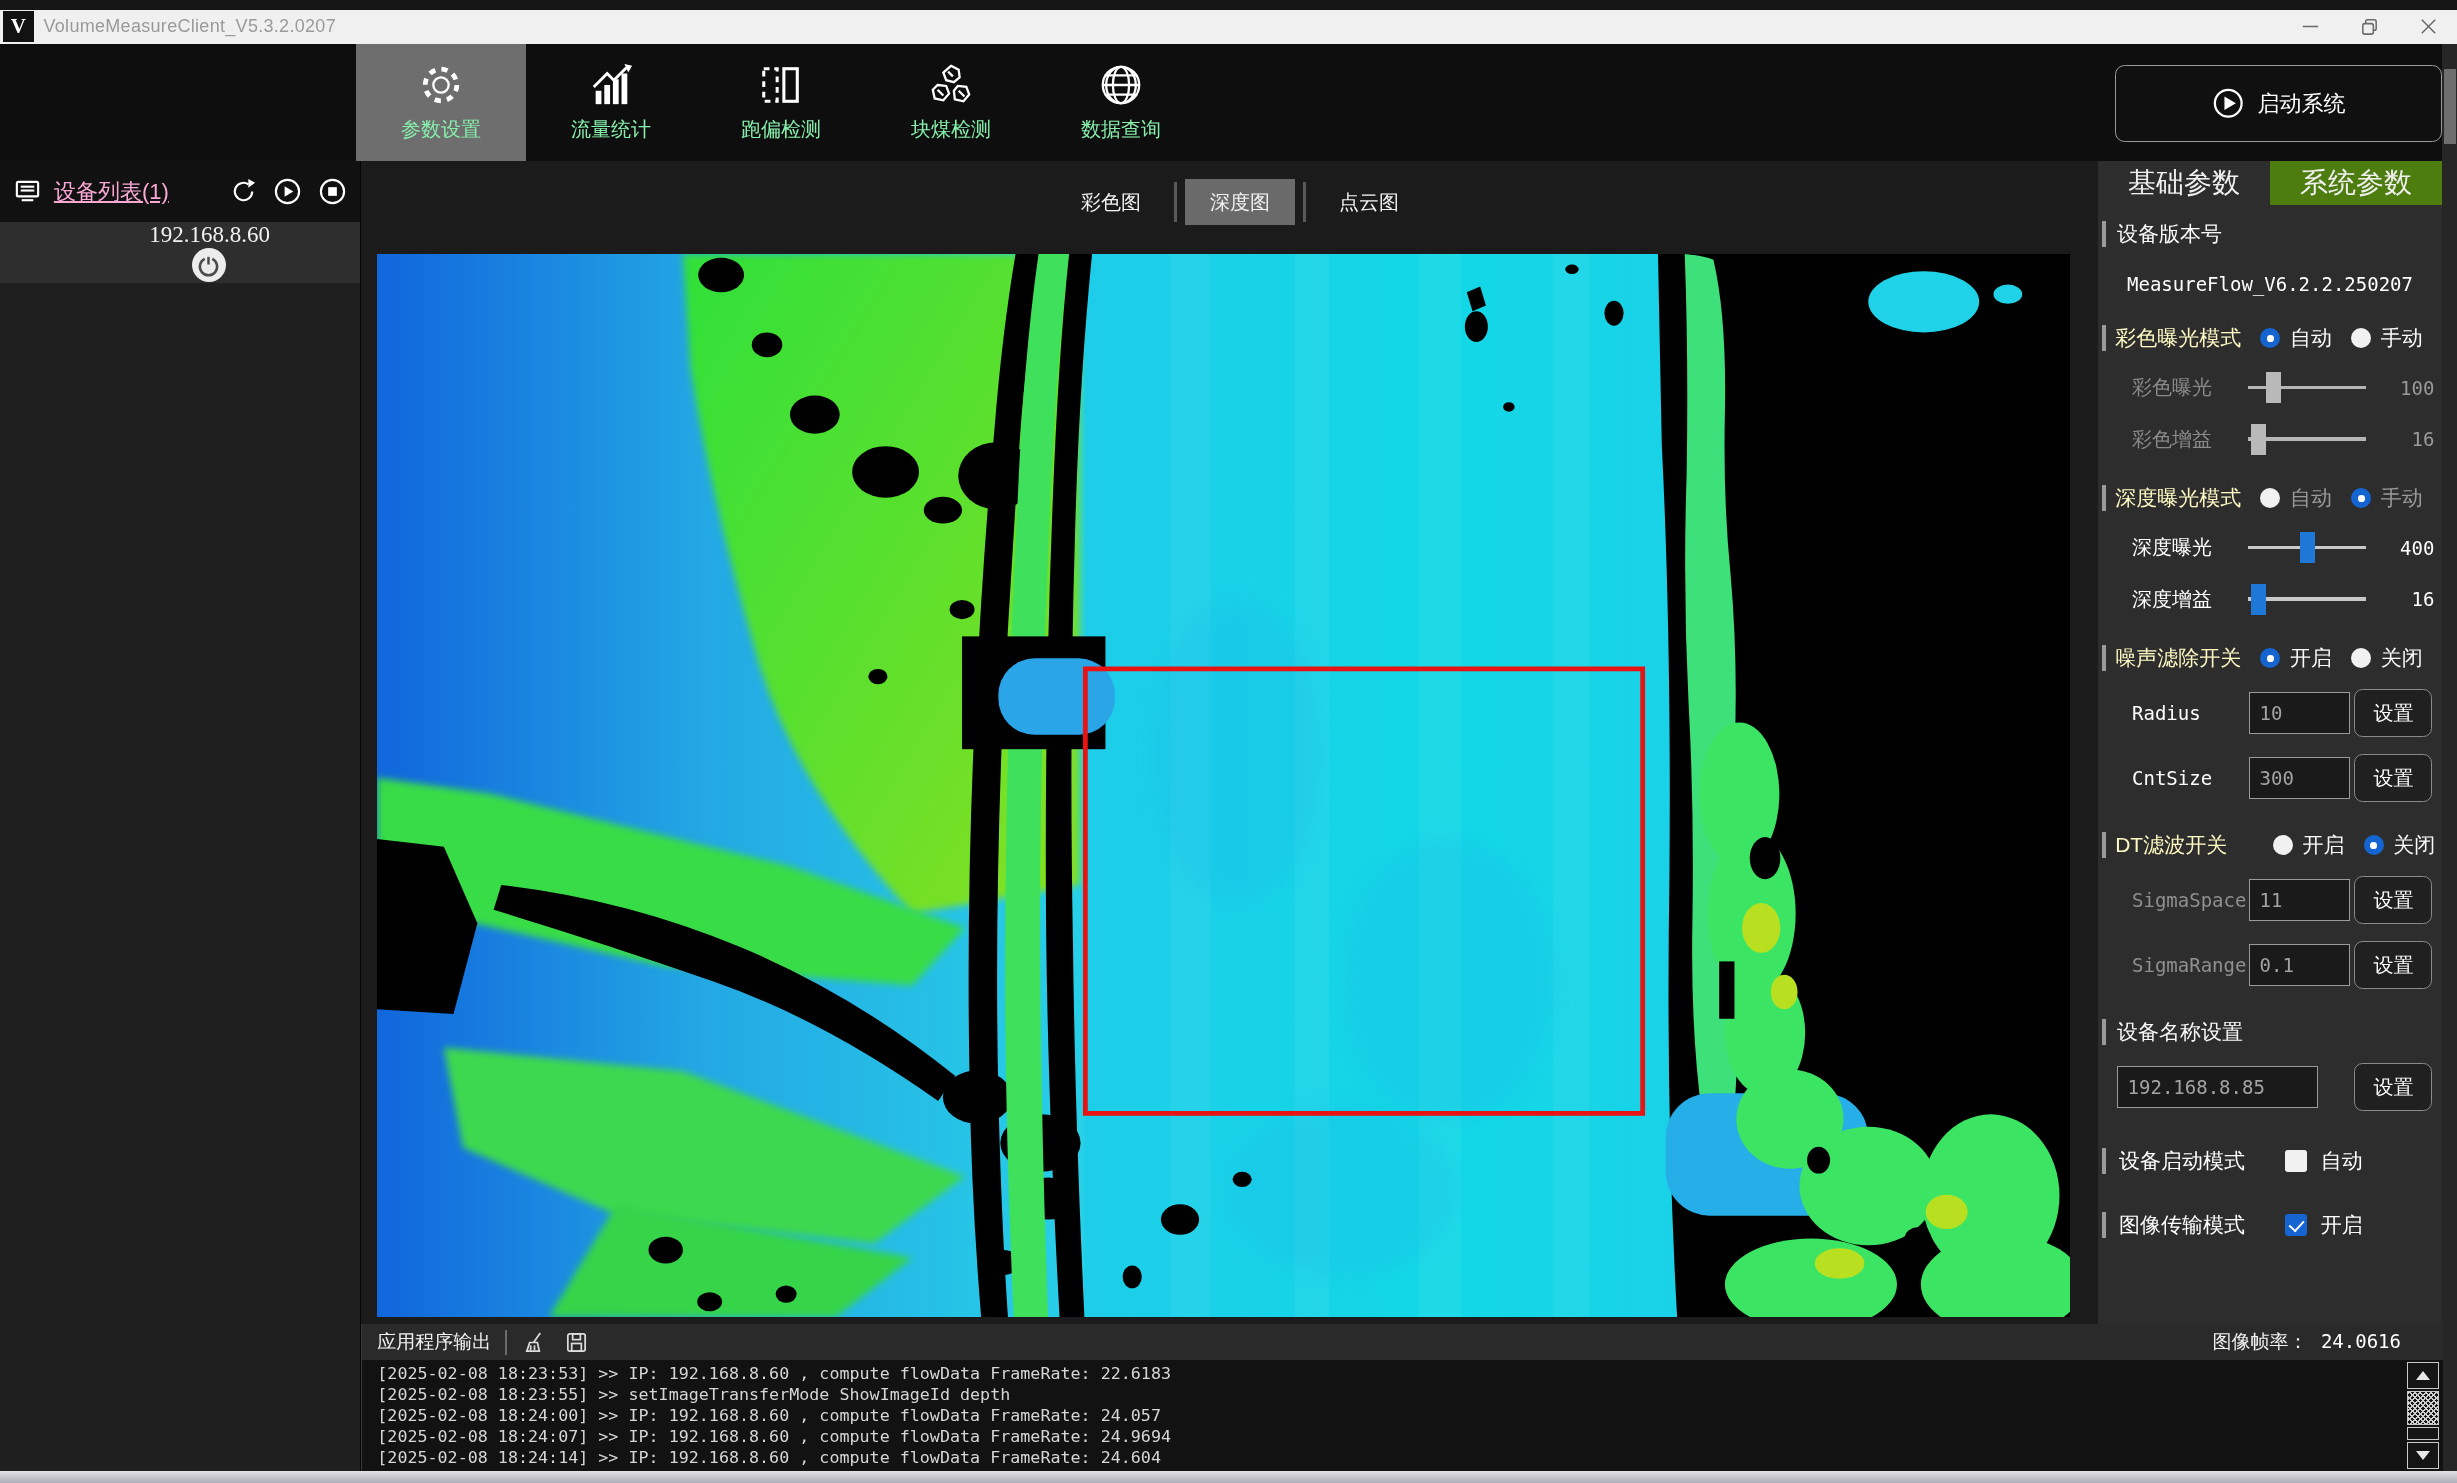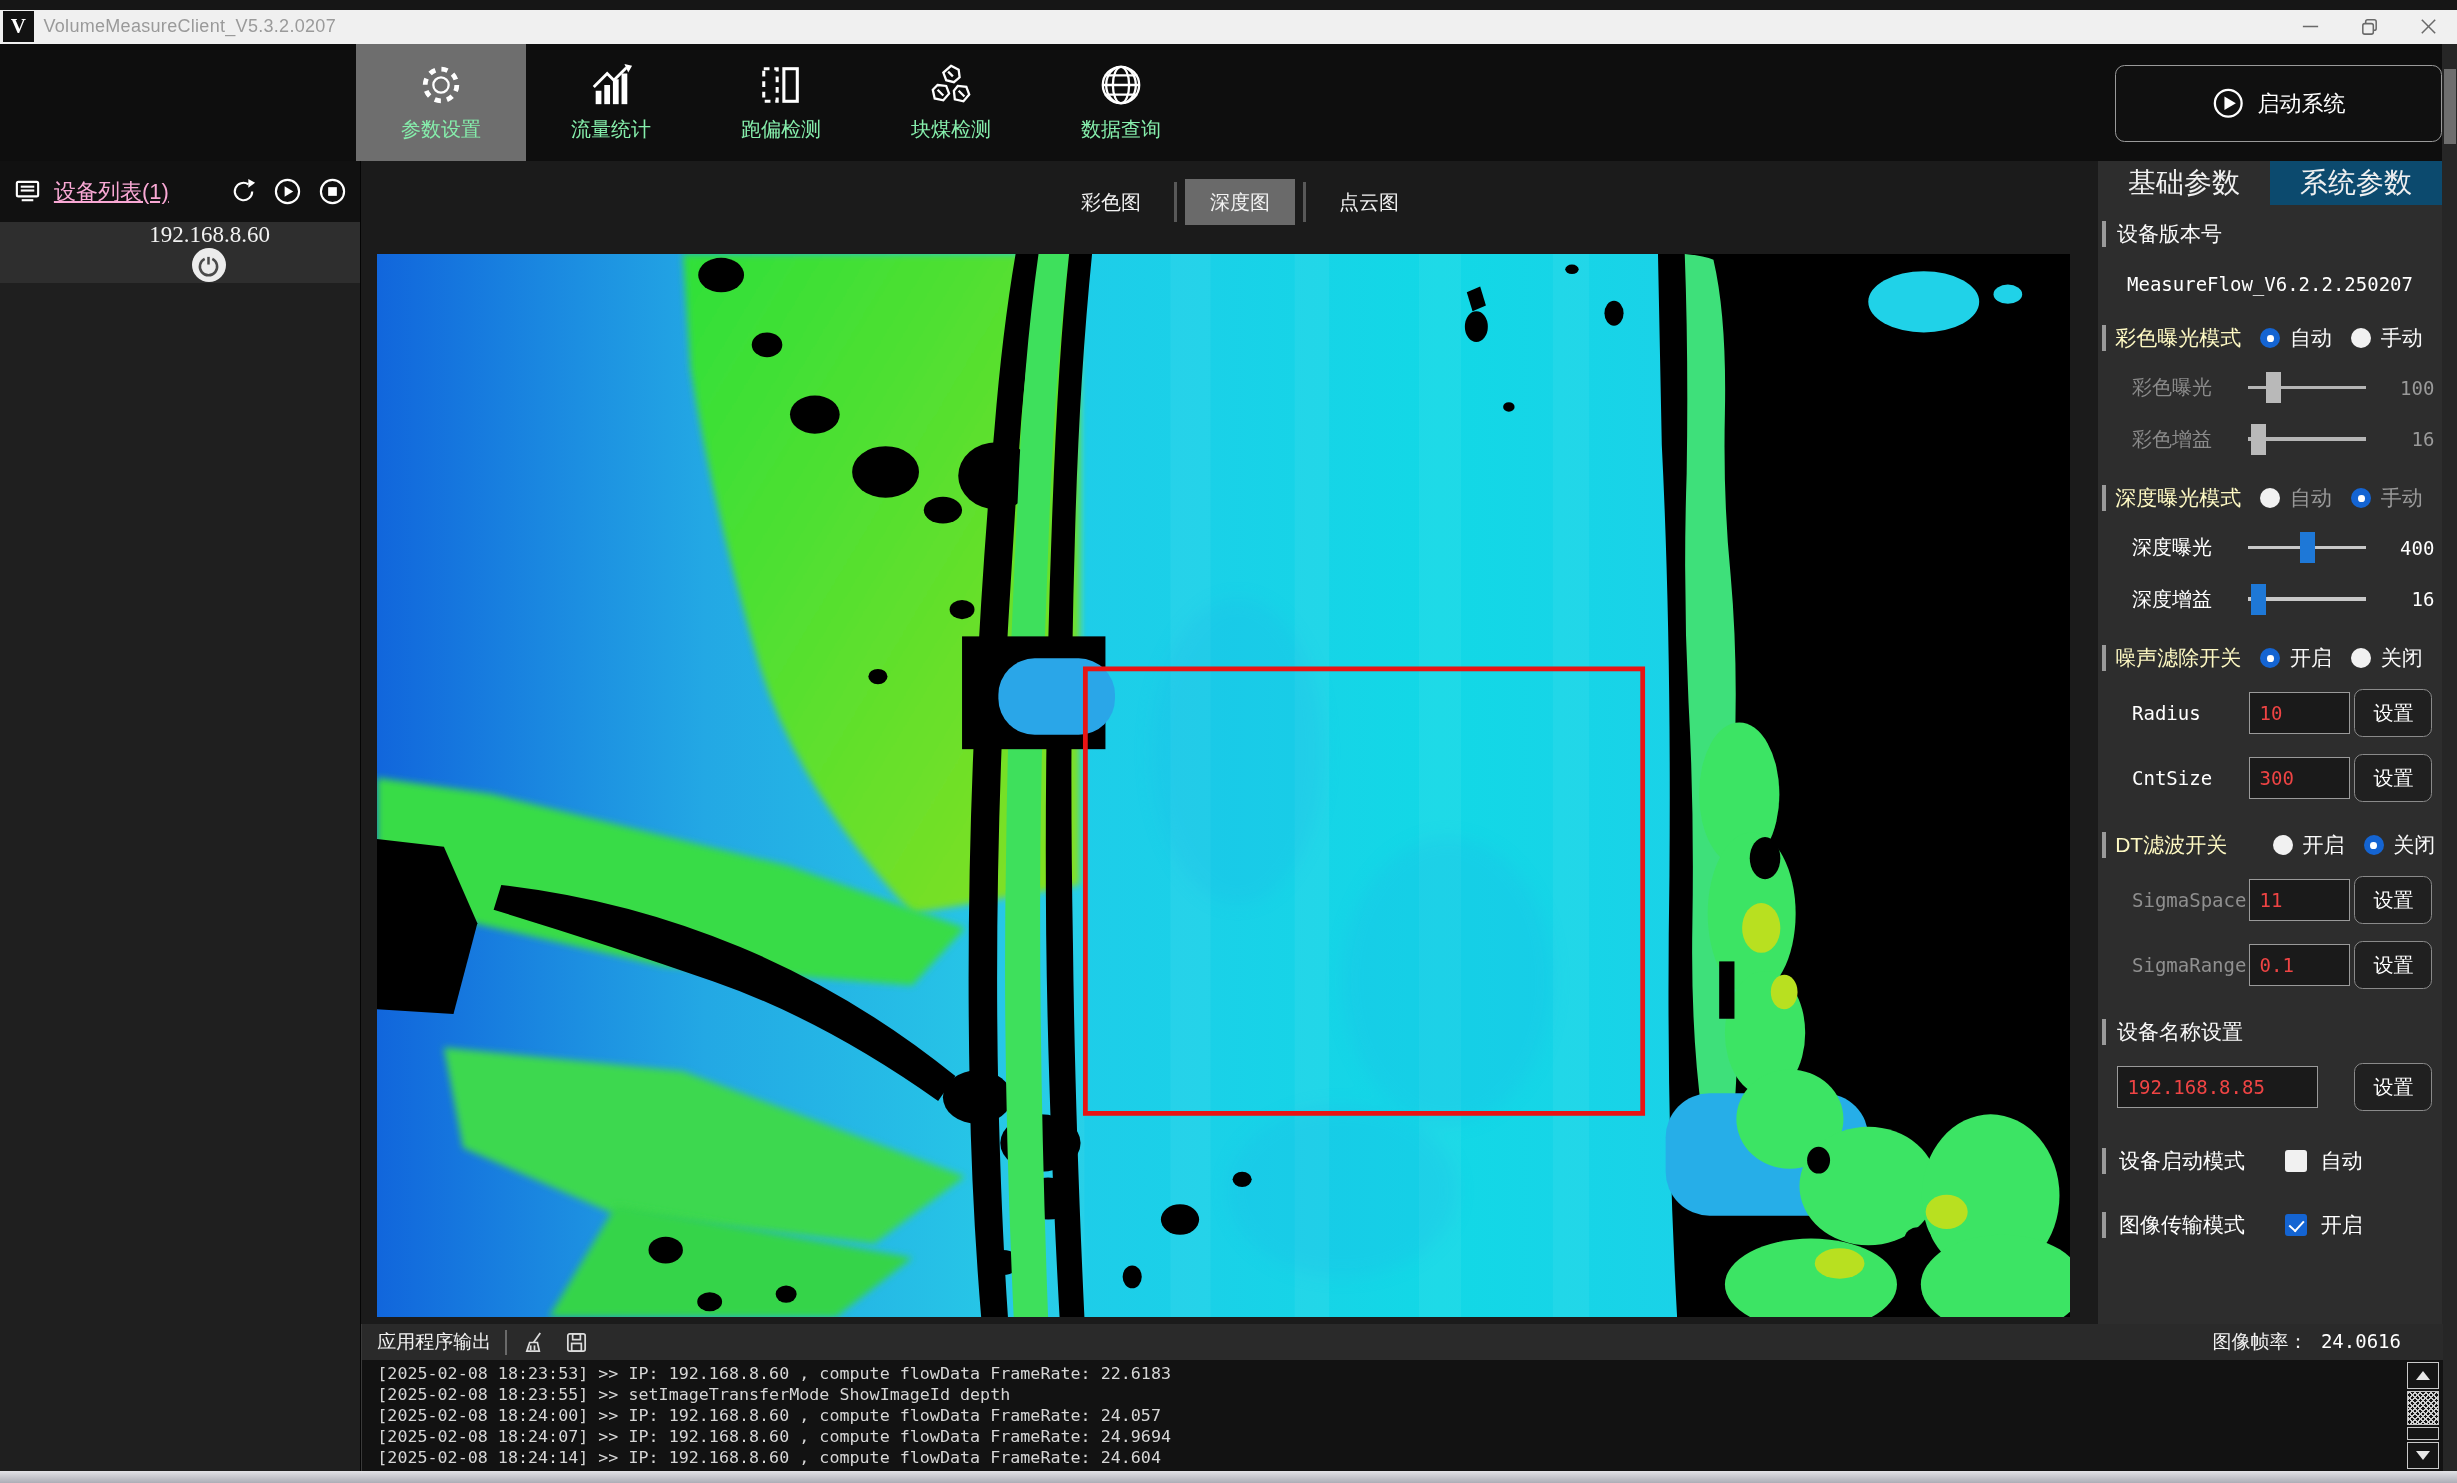--- a/index.html
+++ b/index.html
@@ -56,21 +56,21 @@
   .vt-sep{width:3.8px;height:40px;background:#585858;margin:0 7.6px;}
 
   
   .depth-image{position:absolute;left:377px;top:254px;width:1693px;height:1063px;background:#000;}
   .depth-image svg{display:block;width:100%;height:100%;}
 
   
   .right-panel{position:absolute;left:2098px;top:161px;width:344px;height:1163px;background:#2d2d2d;overflow:hidden;}
   .panel-tabs{display:flex;height:44px;}
   .panel-tab{flex:1;display:flex;align-items:center;justify-content:center;font-size:28px;color:#f0f0f0;}
-  .panel-tab.inactive{background:#0c4a6e;}
+  .panel-tab.inactive{background:#4d7c0f;}
   .section-header{display:flex;align-items:center;gap:11.5px;margin:15.3px 0 0 3.8px;font-size:21px;color:#fafafa;}
   .accent{width:3.8px;height:26px;background:#9a9a9a;flex:none;}
   .version-value{margin-top:25px;text-align:center;font-family:"DejaVu Sans Mono",monospace;font-size:19px;color:#fff;}
   .mode-row{display:flex;align-items:center;gap:9.6px;margin:29px 0 0 3.8px;font-size:21px;}
   .mode-row .lbl{color:#fef9c3;}
   .radio{width:20px;height:20px;border-radius:50%;background:#f1f1f1;position:relative;flex:none;margin-left:9.6px;}
   .radio.on{background:var(--accent_blue);}
   .radio.on::after{content:"";position:absolute;left:6.7px;top:6.7px;width:6.7px;height:6.7px;border-radius:50%;background:#fff;}
   .radio-lbl{color:#fafafa;}
   .mode-row.dim .radio-lbl{color:#9a9a9a;}
@@ -80,21 +80,21 @@
   .slider-track{position:absolute;left:0;right:0;top:14.3px;height:3.8px;background:#c8c8c8;}
   .slider-handle{position:absolute;top:1px;width:15.3px;height:31px;background:var(--slider_blue);}
   .slider-value{width:55px;text-align:right;font-family:"DejaVu Sans Mono",monospace;font-size:19px;color:#fff;}
   .slider-row.disabled .slider-label{color:#8a8a8a;}
   .slider-row.disabled .slider-value{color:#9a9a9a;}
   .slider-row.disabled .slider-handle{background:#b9b9b9;}
   .slider-row.disabled .slider-track{background:#b5b5b5;}
   .input-row{display:flex;align-items:center;margin:17px 9.6px 0 34px;}
   .input-label{font-family:"DejaVu Sans Mono",monospace;font-size:19px;width:117px;flex:none;color:#fff;}
   .input-label.dim{color:#8f8f8f;}
-  .text-input{height:42px;background:#1a1a1a;border:1px solid #9a9a9a;color:#ef4444;
+  .text-input{height:42px;background:#1a1a1a;border:1px solid #9a9a9a;color:#a3a3a3;
               font-family:"DejaVu Sans Mono",monospace;font-size:19px;padding:0 9.6px;box-sizing:border-box;}
   .text-input.small{width:101px;}
   .text-input.wide{width:201px;margin-left:0;}
   .set-btn{margin-left:auto;width:76px;height:46px;border:1.9px solid #8a8a8a;border-radius:8.6px;background:#202020;
            color:#fff;font-size:20px;display:flex;align-items:center;justify-content:center;}
   .check-row{display:flex;align-items:center;gap:13.4px;margin:36px 0 0 3.8px;font-size:21px;}
   .checkbox{width:22px;height:22px;background:#f1f1f1;border-radius:2.9px;position:relative;flex:none;margin-left:27px;}
   .checkbox.on{background:var(--accent_blue);}
   .checkbox.on::after{content:"";position:absolute;left:6.7px;top:2.9px;width:6.7px;height:12.4px;
                       border:solid #fff;border-width:0 2.9px 2.9px 0;transform:rotate(42deg);}

